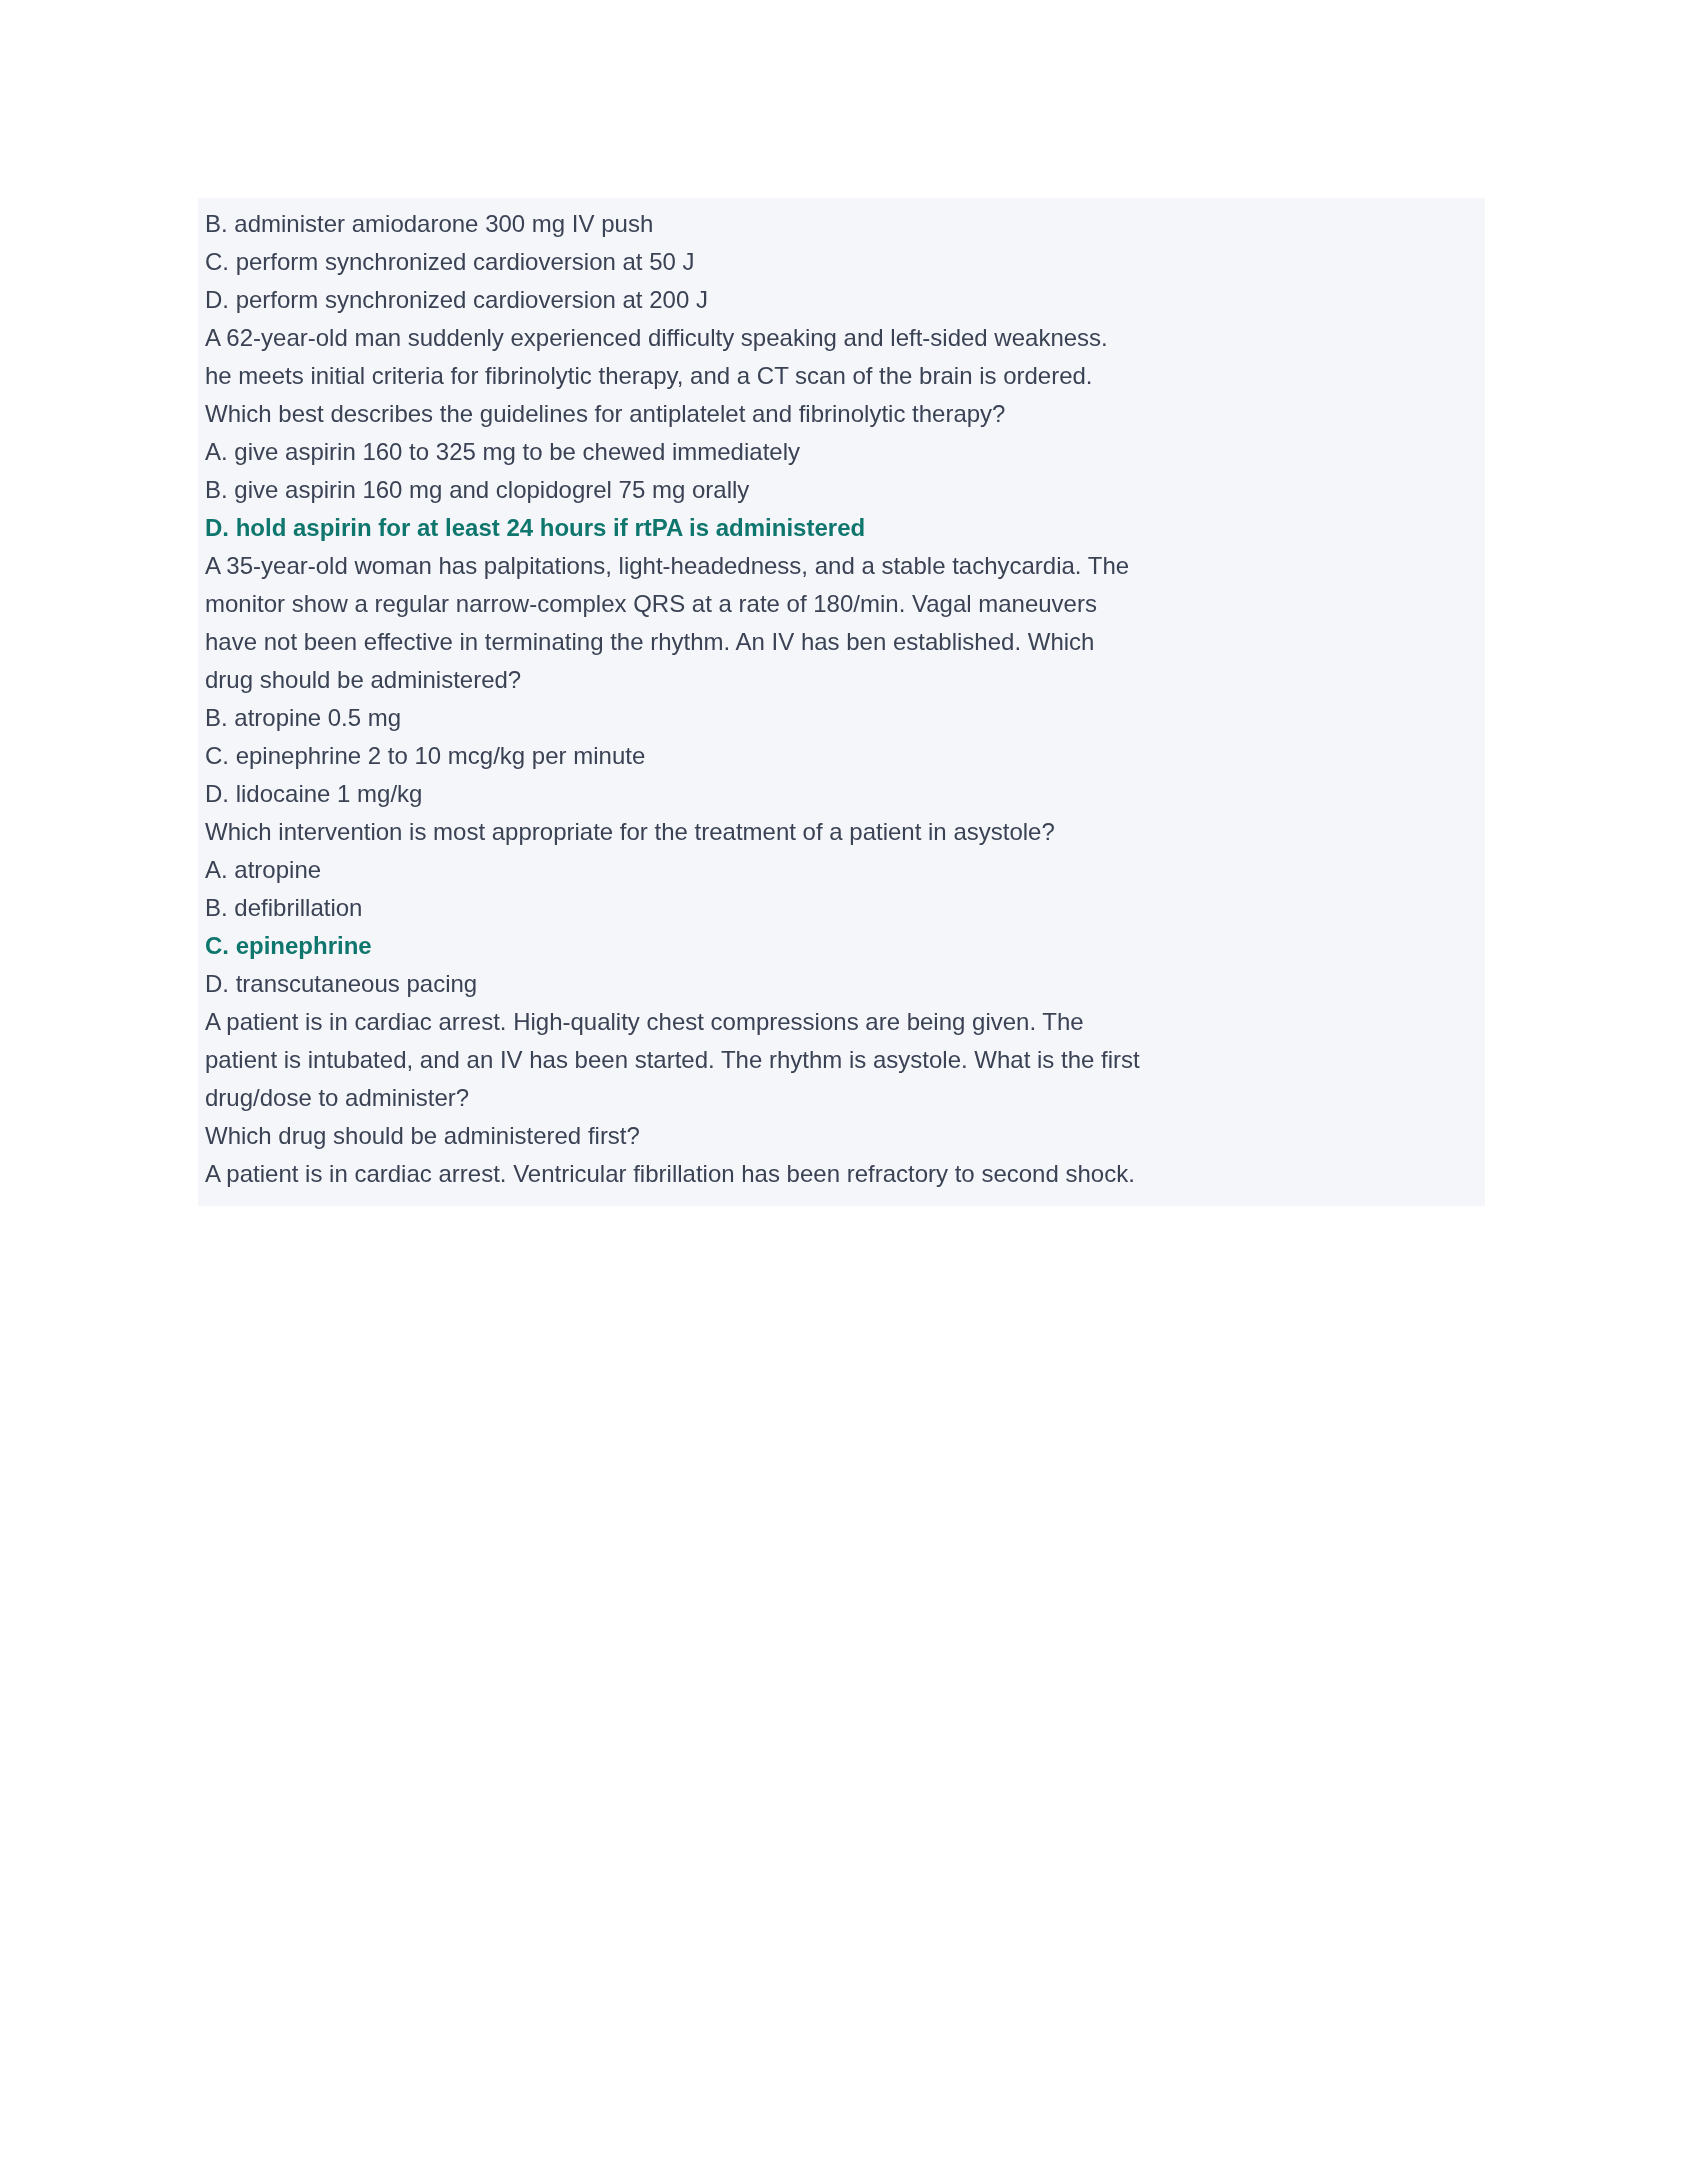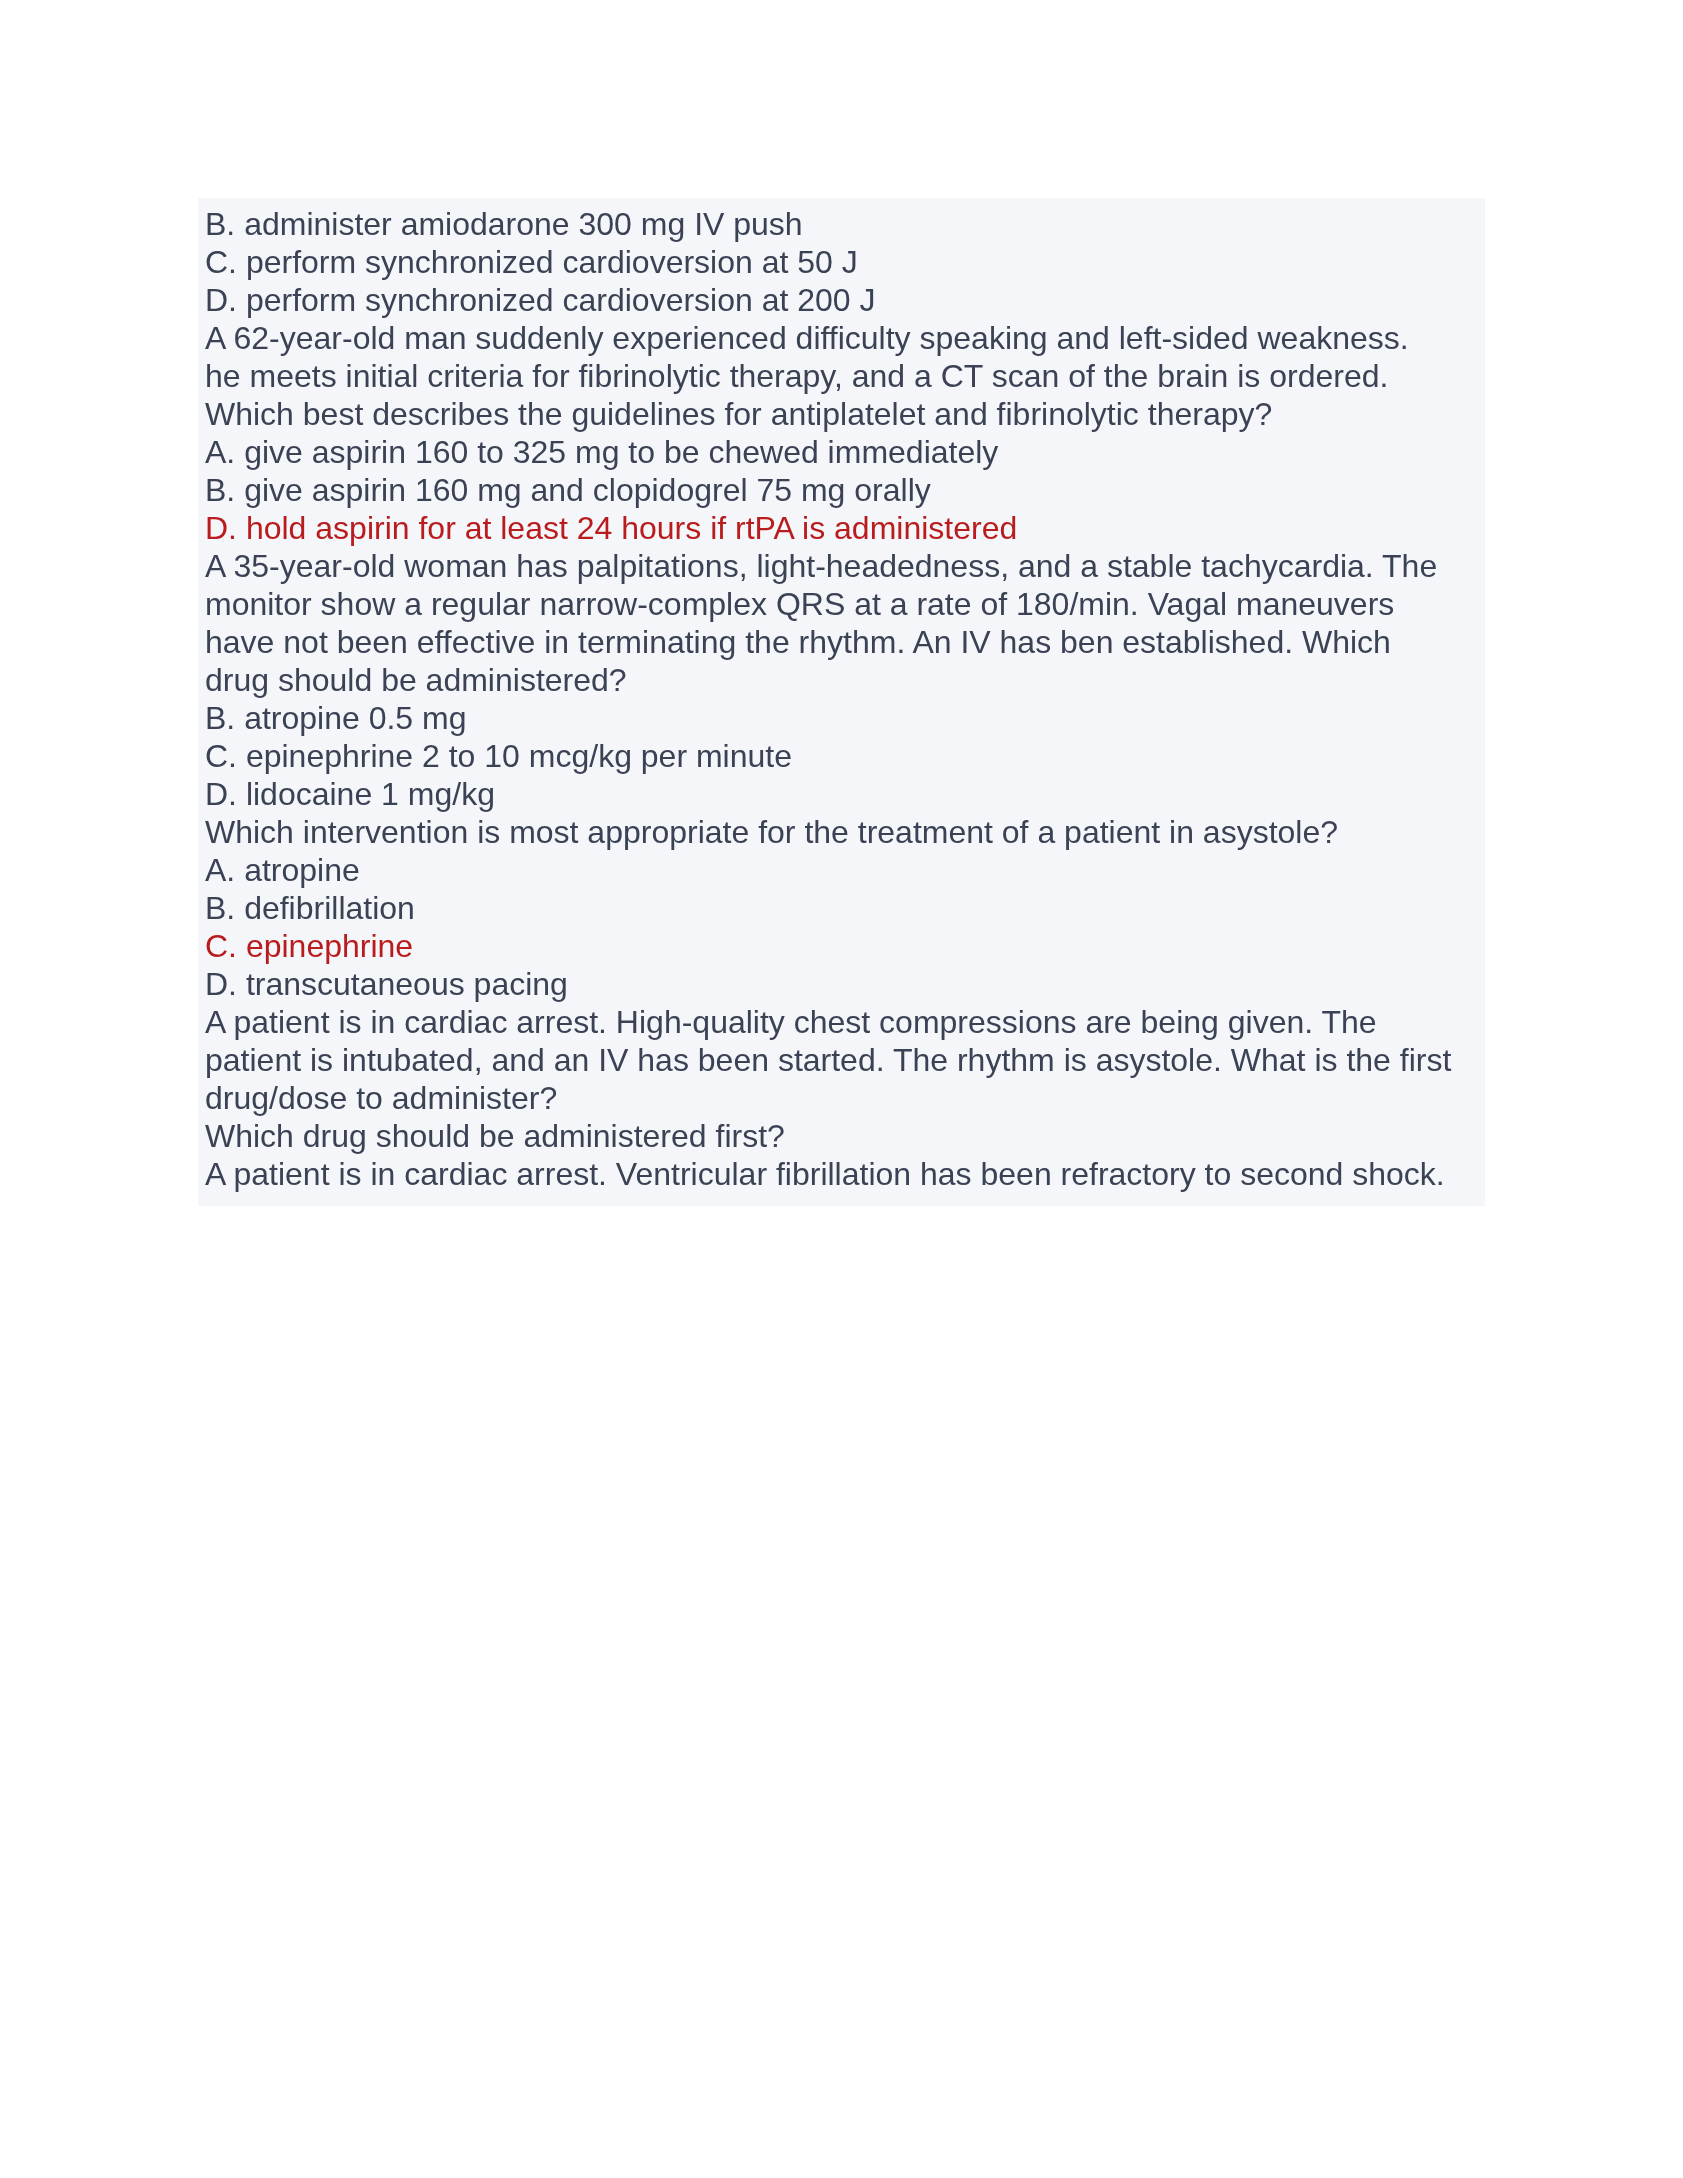--- a/index.html
+++ b/index.html
@@ -22,32 +22,32 @@
   }
   .highlight-area {
     position: absolute;
     left: 198px;
     top: 198px;
     width: 1287px;
     background: #f4f6fa;
     padding: 7px 0 13px 7px;
     box-sizing: border-box;
     color: #3a4254;
-    font-size: 32px;
+    font-size: 24px;
     line-height: 38px;
   }
   .block + .block {
   }
   .ln {
     height: 38px;
     white-space: nowrap;
   }
   .ln.b {
-    font-weight: normal;
-    color: #b91c1c;
+    font-weight: bold;
+    color: #0f766e;
   }
 </style>
 </head>
 <body>
 
 <div class="doc-page">
   <div class="highlight-area">
 
     <div class="block">
       <div class="ln">B. administer amiodarone 300 mg IV push</div>

